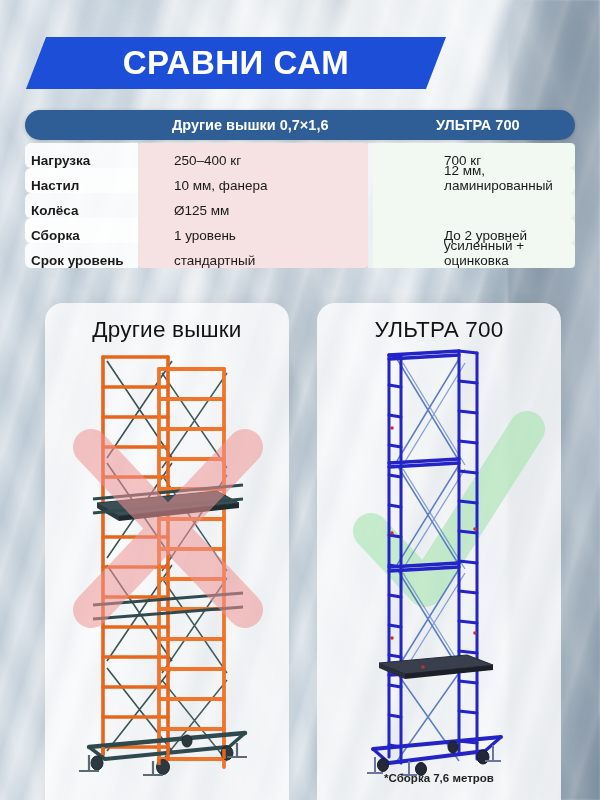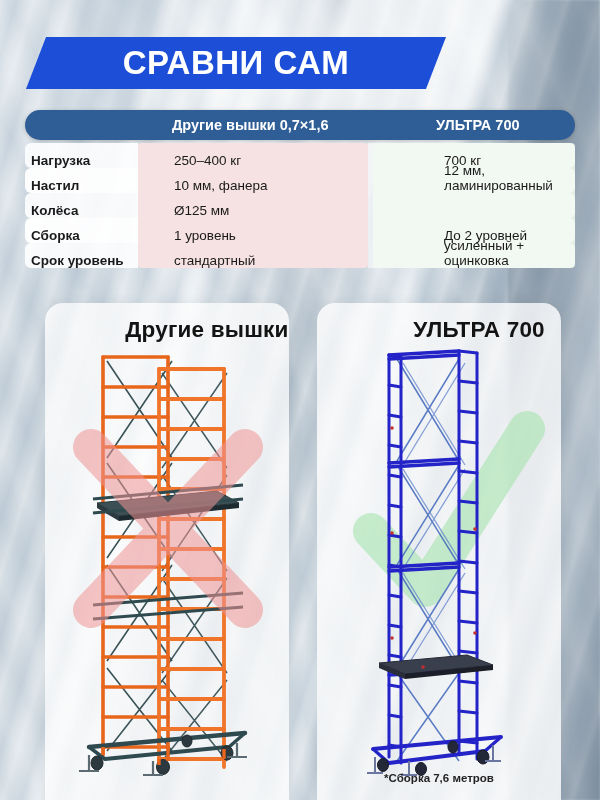--- a/index.html
+++ b/index.html
@@ -121,21 +121,21 @@
     background:rgba(252,252,253,.80);
     border-radius:18px 18px 0 0;
     backdrop-filter:blur(2px);
     overflow:hidden;
     box-shadow:0 2px 14px rgba(40,55,70,.10);
   }
   .card-left{left:45px;}
   .card-right{left:317px;}
   .card-title{
     position:absolute;left:0;top:14px;width:100%;text-align:center;
-    font-weight:bold;font-size:22.5px;color:#131313;letter-spacing:.2px;margin-left:40px;
+    font-weight:normal;font-size:22.5px;color:#131313;letter-spacing:.2px;
   }
   .card-inner-glass{
     position:absolute;inset:0;
     background:
       repeating-linear-gradient(287deg,
         rgba(255,255,255,.00) 0px,
         rgba(255,255,255,.30) 7px,
         rgba(255,255,255,.00) 18px,
         rgba(170,185,200,.10) 30px,
         rgba(255,255,255,.00) 46px);

